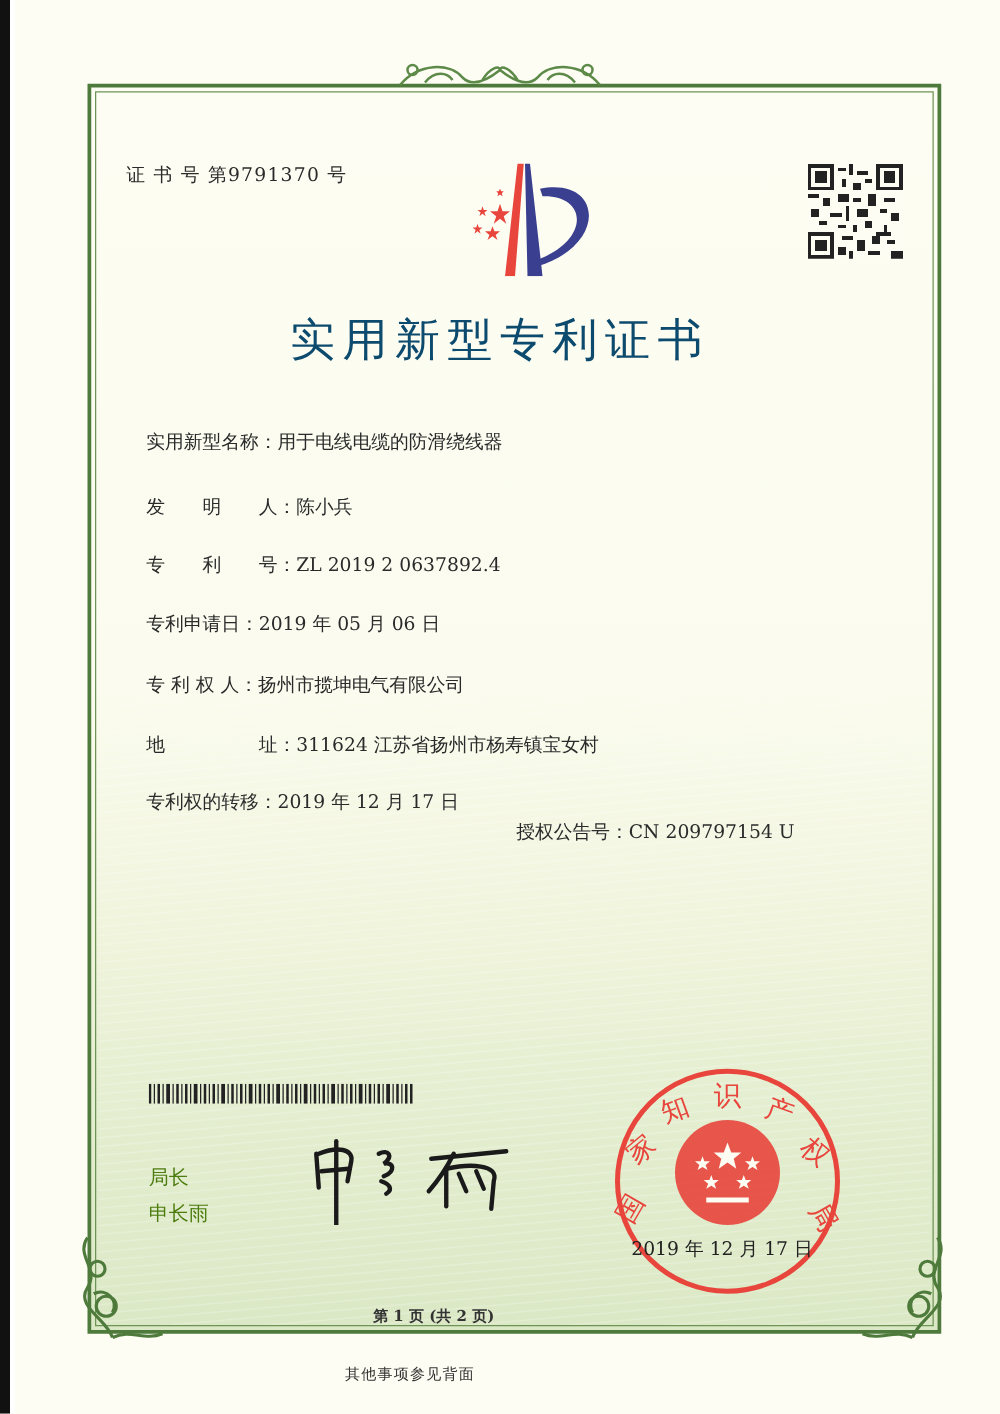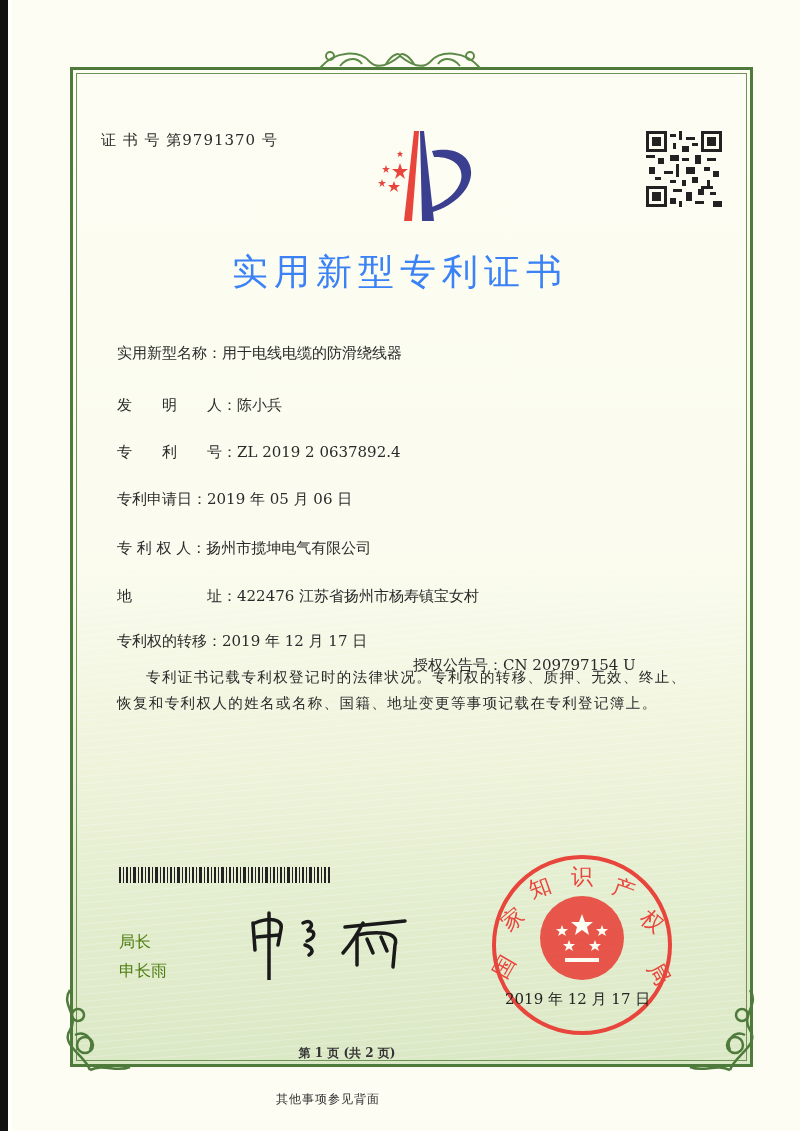--- a/index.html
+++ b/index.html
@@ -25,21 +25,21 @@
   }
   .ornament-top {
     position:absolute; left:300px; top:44px; width:200px; height:30px;
   }
   .corner { position:absolute; width:75px; height:90px; }
   .cert-no { position:absolute; left:101px; top:131px; font-size:15px; letter-spacing:1px; }
   .logo { position:absolute; left:352px; top:121px; width:130px; height:100px; }
   .qr { position:absolute; left:645px; top:131px; width:78px; height:76px; }
   .title {
     position:absolute; left:0; width:800px; top:248px; text-align:center;
-    font-size:36px; letter-spacing:6px; color:#3b82f6; font-family:Liberation Serif, serif; font-weight:normal;
+    font-size:36px; letter-spacing:6px; color:#0c4a6e; font-family:Liberation Serif, serif; font-weight:normal;
   }
   .field { position:absolute; left:117px; font-size:15px; white-space:nowrap; }
   .field .lbl { display:inline-block; }
   .para { position:absolute; left:117px; width:570px; font-size:14.5px; line-height:26px; }
   .para p { margin:0; text-indent:29px; letter-spacing:1.4px; }
   .barcode { position:absolute; left:119px; top:867px; width:212px; height:16px; }
   .director { position:absolute; left:119px; font-size:16px; font-family:"DejaVu Sans", sans-serif; color:#4d7c0f; }
   .signature { position:absolute; left:245px; top:905px; width:175px; height:75px; }
   .seal { position:absolute; left:487px; top:850px; width:190px; height:190px; }
   .seal-date { position:absolute; left:505px; top:990px; font-size:15px; color:#222; }
@@ -159,31 +159,30 @@
 <div class="field" style="top:443px;">
   <span class="lbl">专　　利　　号：</span><span>ZL 2019 2 0637892.4</span>
 </div>
 <div class="field" style="top:490px;">
   <span class="lbl">专利申请日：</span><span>2019 年 05 月 06 日</span>
 </div>
 <div class="field" style="top:539px;">
   <span class="lbl">专 利 权 人：</span><span>扬州市揽坤电气有限公司</span>
 </div>
 <div class="field" style="top:587px;">
-  <span class="lbl">地　　　　　址：</span><span>422476 江苏省扬州市杨寿镇宝女村</span>
+  <span class="lbl">地　　　　　址：</span><span>311624 江苏省扬州市杨寿镇宝女村</span>
 </div>
 <div class="field" style="top:632px;">
   <span class="lbl">专利权的转移：</span><span>2019 年 12 月 17 日</span>
 </div>
 <div class="field" style="top:656px; left:413px;text-align:center;">
   <span class="lbl">授权公告号：</span><span>CN 209797154 U</span>
 </div>
 
 <div class="para" style="top:664px;">
-  <p>专利证书记载专利权登记时的法律状况。专利权的转移、质押、无效、终止、恢复和专利权人的姓名或名称、国籍、地址变更等事项记载在专利登记簿上。</p>
 </div>
 
 <svg class="barcode" viewBox="0 0 212 16" preserveAspectRatio="none">
   <g fill="#222">
     <rect x="0" width="2" height="16"></rect>
       <rect x="4" width="1" height="16"></rect>
       <rect x="7" width="2" height="16"></rect>
       <rect x="11" width="1" height="16"></rect>
     <rect x="14" width="3" height="16"></rect>
       <rect x="19" width="1" height="16"></rect>

